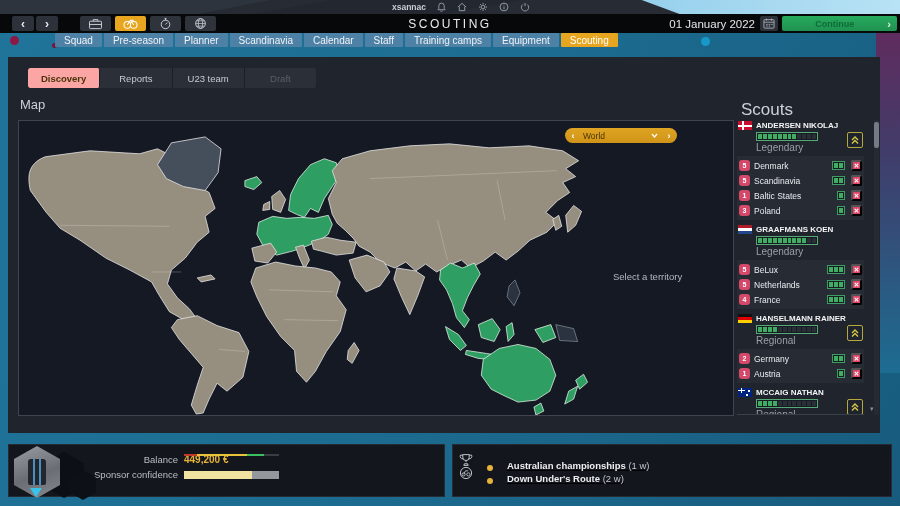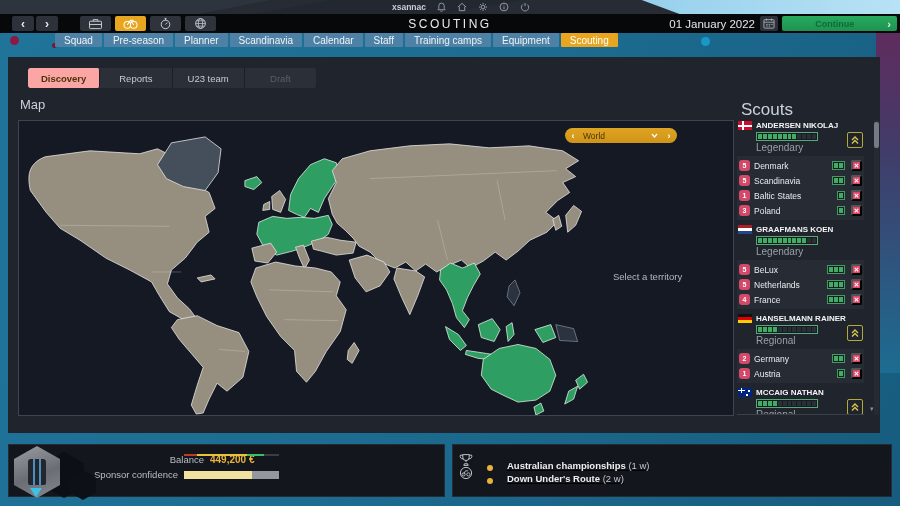--- a/index.html
+++ b/index.html
@@ -520,21 +520,21 @@
         </div>
       </div>
     </div>
   <div id="scroll-track">
       <div id="scroll-thumb"></div>
     </div>
   <div id="scroll-endarrow">▾</div>
 </div>
 
 <div class="abs footer-panel" id="footer-left">
-  <div class="finance-row" style="top:9px;padding-left:26px;">
+  <div class="finance-row" style="top:9px;">
     <span class="finance-label">Balance</span>
     <span id="balance-value">449,200 €</span>
   </div>
   <div class="finance-row" style="top:24px;">
     <span class="finance-label">Sponsor confidence</span>
     <span id="sponsor-bar">
         <span id="sponsor-fill" style="width: 72%;"></span>
       </span>
   </div>
   <div id="sponsor-scale">

